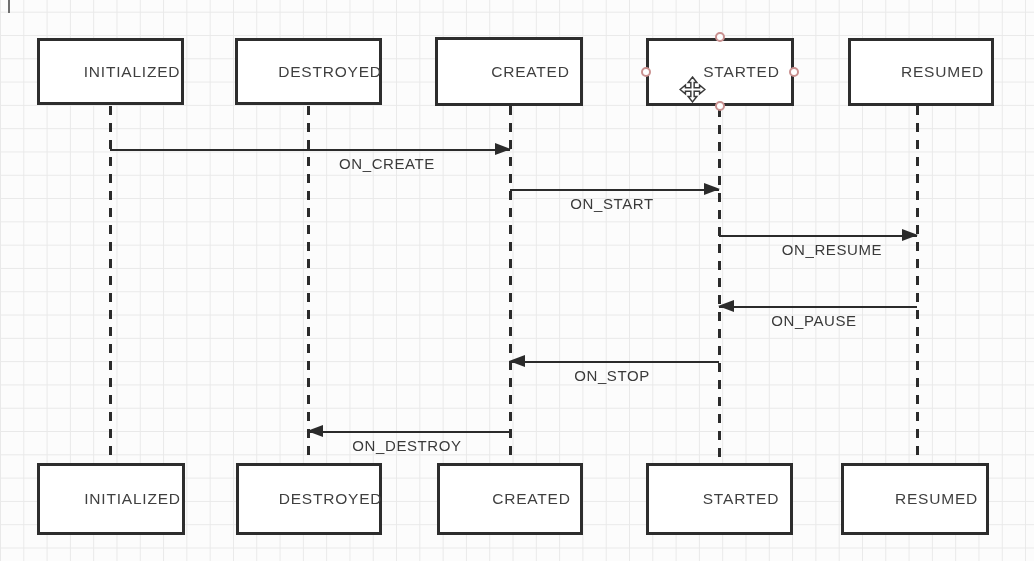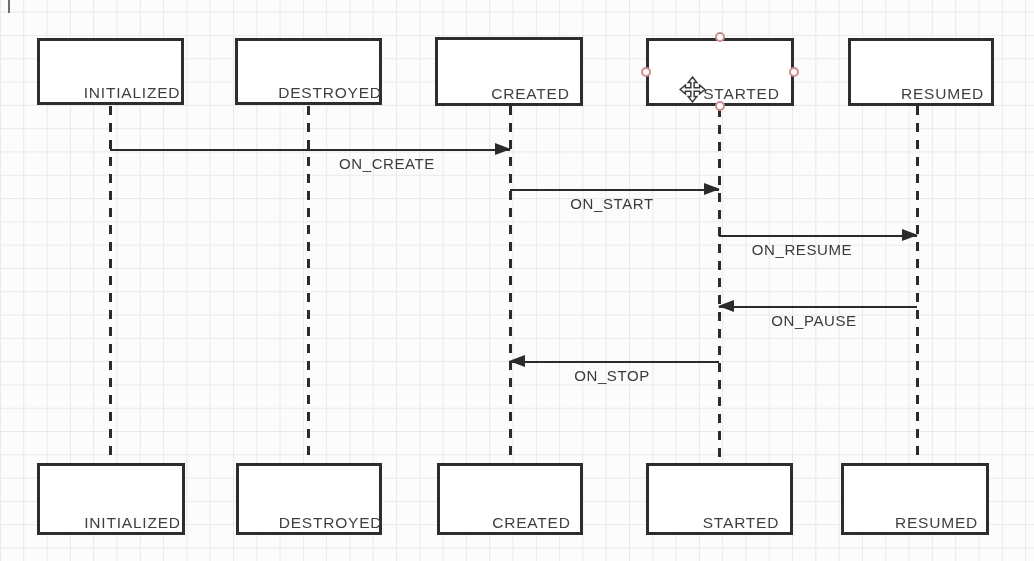--- a/index.html
+++ b/index.html
@@ -12,21 +12,21 @@
       linear-gradient(to right, #e9e9e9 1px, transparent 1px),
       linear-gradient(to bottom, #e9e9e9 1px, transparent 1px);
     background-size:23.3px 23.3px, 23.3px 23.3px;
     background-position:0 0, 0 11.7px;
     font-family:"Liberation Sans","DejaVu Sans",sans-serif;
   }
   .node{
     position:absolute;
     background:#ffffff;
     border:3px solid #2d2d2d;
-    display:flex;align-items:flex-end;justify-content:center;
+    display:flex;align-items:center;justify-content:center;
     box-sizing:border-box;
     padding-left:43px;
   }
   .node span{
     font-size:15.5px;color:#3f3f3f;letter-spacing:0.8px;
     white-space:nowrap;
   }
   .lifeline{
     position:absolute;
     width:3px;
@@ -109,35 +109,40 @@
 
   <div class="msg" style="left:510px;top:188.5px;width:209px">
     <div class="msg-line"></div>
     <div class="msg-head right"></div>
     <div class="msg-label" style="left:102px">ON_START</div>
   </div>
 
   <div class="msg" style="left:719px;top:234.5px;width:198px">
     <div class="msg-line"></div>
     <div class="msg-head right"></div>
-    <div class="msg-label" style="left:83px">ON_RESUME</div>
+    <div class="msg-label" style="left:113px">ON_RESUME</div>
   </div>
 
   <div class="msg" style="left:510px;top:360.5px;width:209px">
     <div class="msg-line"></div>
     <div class="msg-head left"></div>
     <div class="msg-label" style="left:102px">ON_STOP</div>
   </div>
 
   <div class="msg" style="left:719px;top:305.5px;width:198px">
     <div class="msg-line"></div>
     <div class="msg-head left"></div>
     <div class="msg-label" style="left:95px">ON_PAUSE</div>
   </div>
 
+  <div class="msg" style="left:308px;top:430.5px;width:202px">
+    <div class="msg-line"></div>
+    <div class="msg-head left"></div>
+    <div class="msg-label" style="left:99px">ON_DESTROY</div>
+  </div>
 
   <div class="handle" style="left:720px;top:37px"></div>
   <div class="handle" style="left:646px;top:72px"></div>
   <div class="handle" style="left:794px;top:72px"></div>
   <div class="handle" style="left:720px;top:106px"></div>
 
   <svg class="cursor-move" style="left:679px;top:76px" viewBox="0 0 26 26">
     <path d="M13 1 L17.2 6.2 H14.6 V11.4 H19.8 V8.8 L25 13 L19.8 17.2 V14.6 H14.6 V19.8 H17.2 L13 25 L8.8 19.8 H11.4 V14.6 H6.2 V17.2 L1 13 L6.2 8.8 V11.4 H11.4 V6.2 H8.8 Z" fill="#ffffff" stroke="#3a3a3a" stroke-width="1.4" stroke-linejoin="miter"></path>
   </svg>
 

